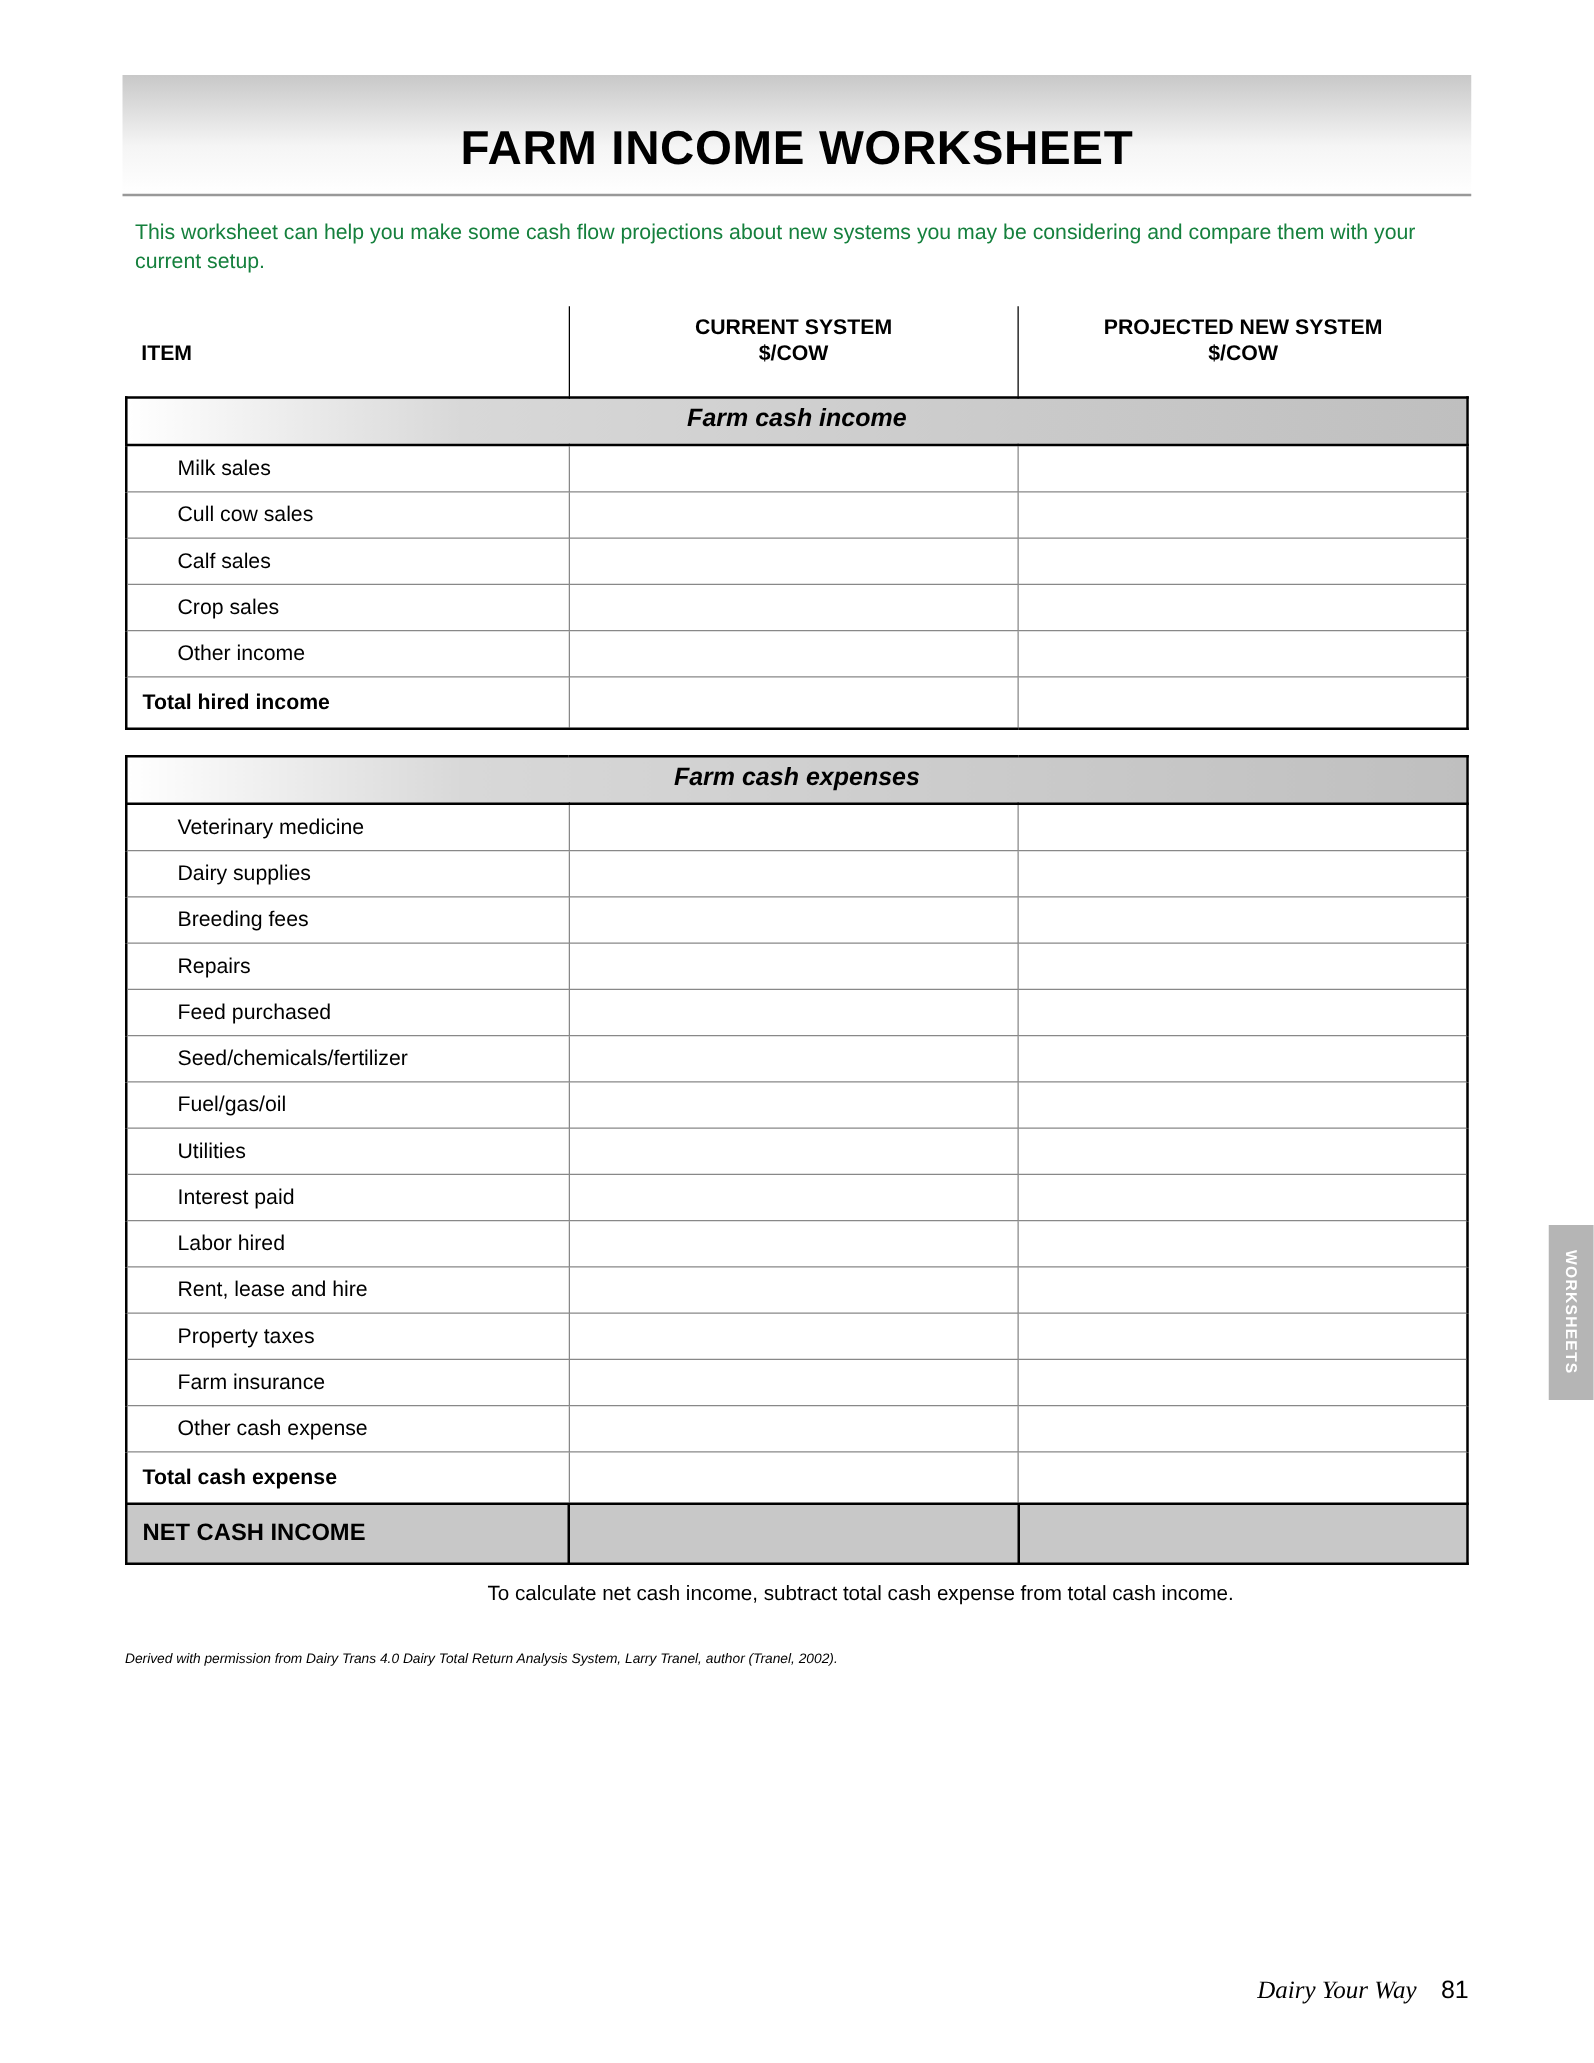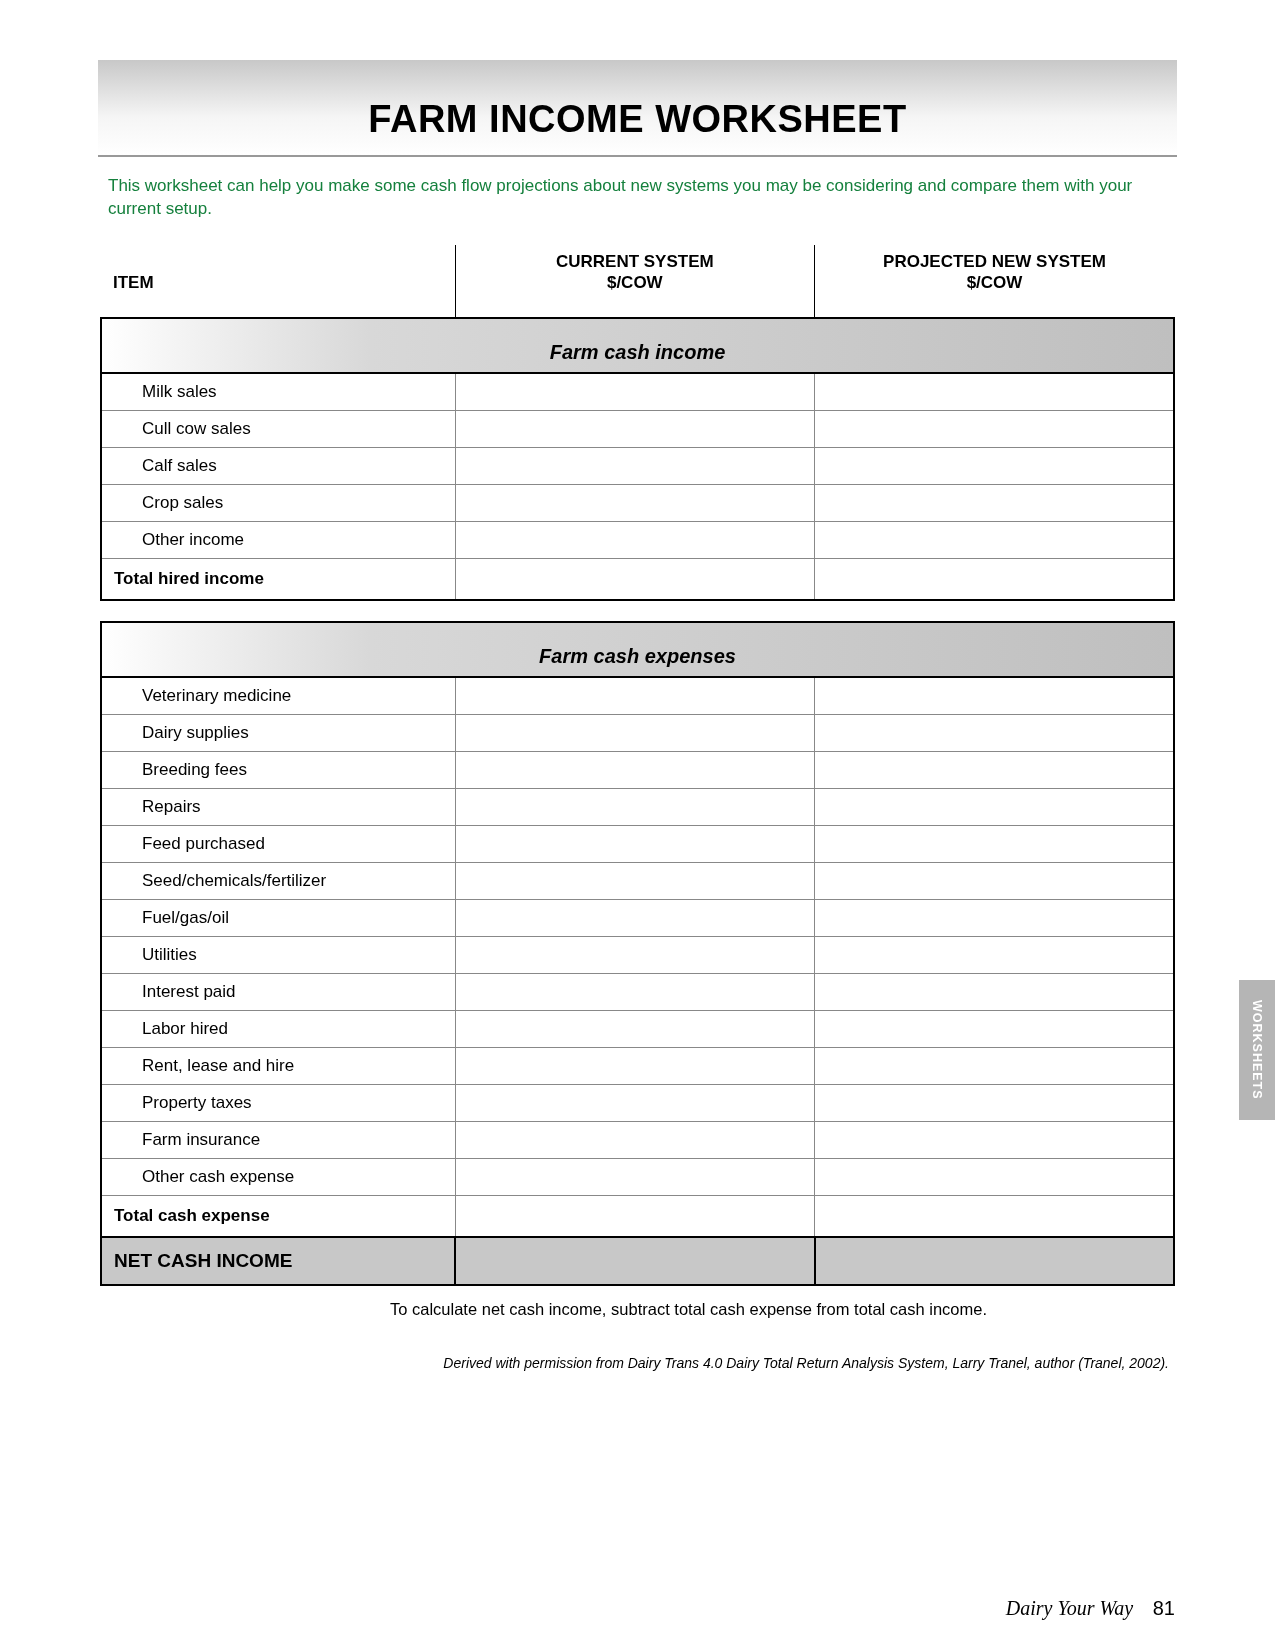--- a/index.html
+++ b/index.html
@@ -59,21 +59,21 @@
     border-left: 1px solid #000;
     line-height: 1.25;
     width: 33.5%;
   }
   tr.section-head td {
     background: linear-gradient(to right, #ffffff 0%, #d8d8d8 25%, #bfbfbf 100%);
     text-align: center;
     font-style: italic;
     font-weight: bold;
     font-size: 20px;
-    padding: 22px 0 8px 0;
+    padding: 5px 0 8px 0;
     border: 2px solid #000;
   }
   tr.row td {
     padding: 8px 12px;
     border: 1px solid #888;
   }
   tr.row td.label { border-left: 2px solid #000; padding-left: 40px; }
   tr.row td.col3  { border-right: 2px solid #000; }
   tr.total td {
     font-weight: bold;
@@ -93,23 +93,22 @@
     margin-top: 12px;
   }
   tr.netrow td.col2, tr.netrow td.col3 { border-left: 1px solid #000; }
   .note {
     font-size: 16.5px;
     text-align: left;
     margin-top: 14px;
     padding-left: 290px;
   }
   .credit {
-    font-size: 14px;
+    font-size: 11px;
     font-style: italic;
-    text-align: right;
     margin-top: 36px;
     padding-right: 6px;
   }
   .side-tab {
     position: absolute;
     right: 0;
     top: 980px;
     width: 36px;
     height: 140px;
     background: #b5b5b5;
@@ -119,21 +118,21 @@
     letter-spacing: 1px;
     writing-mode: vertical-rl;
     text-align: center;
     display: flex;
     align-items: center;
     justify-content: center;
   }
   .footer {
     position: absolute;
     right: 100px;
-    bottom: 30px;
+    bottom: 46px;
     font-size: 20px;
   }
   .footer .booktitle { font-style: italic; font-family: Georgia, 'Times New Roman', serif; margin-right: 14px; }
   .footer .pagenum { font-family: Arial, sans-serif; }
 </style>
 </head>
 <body>
 
 <div class="page">
 

